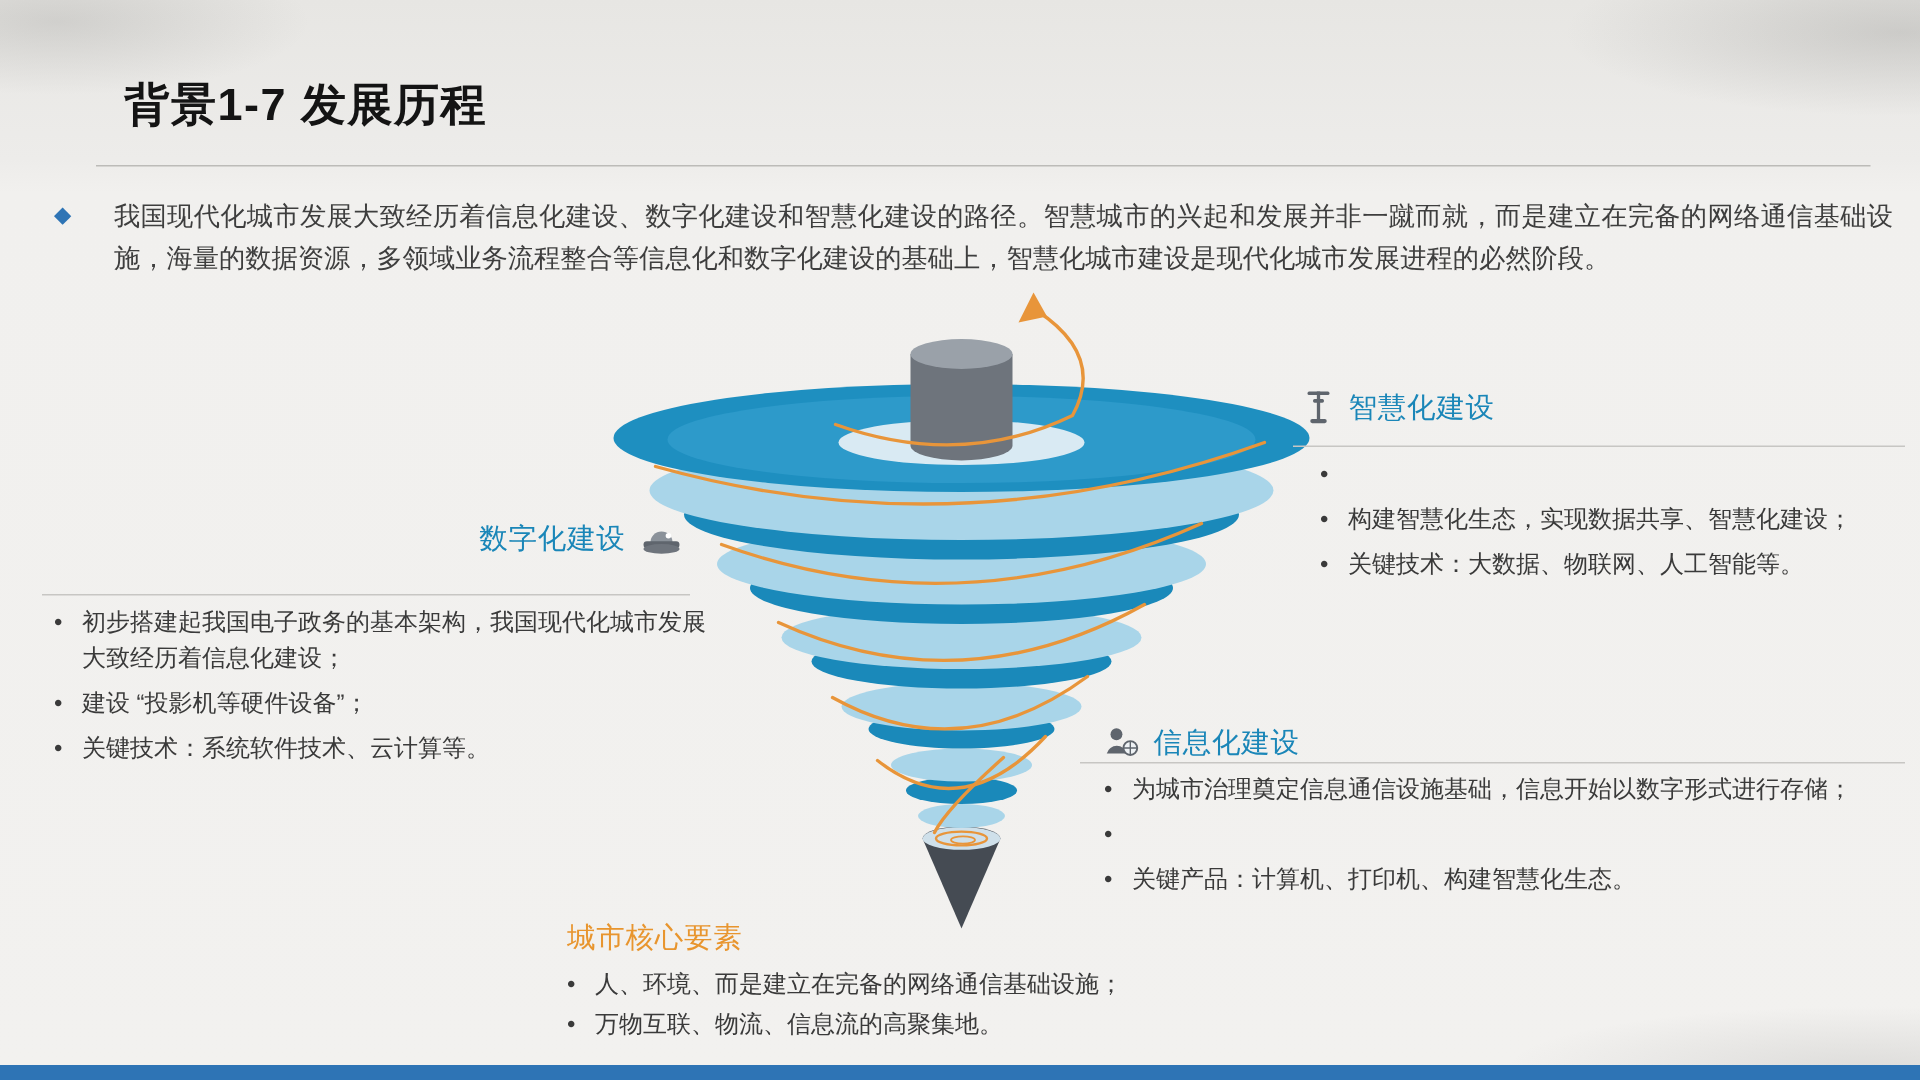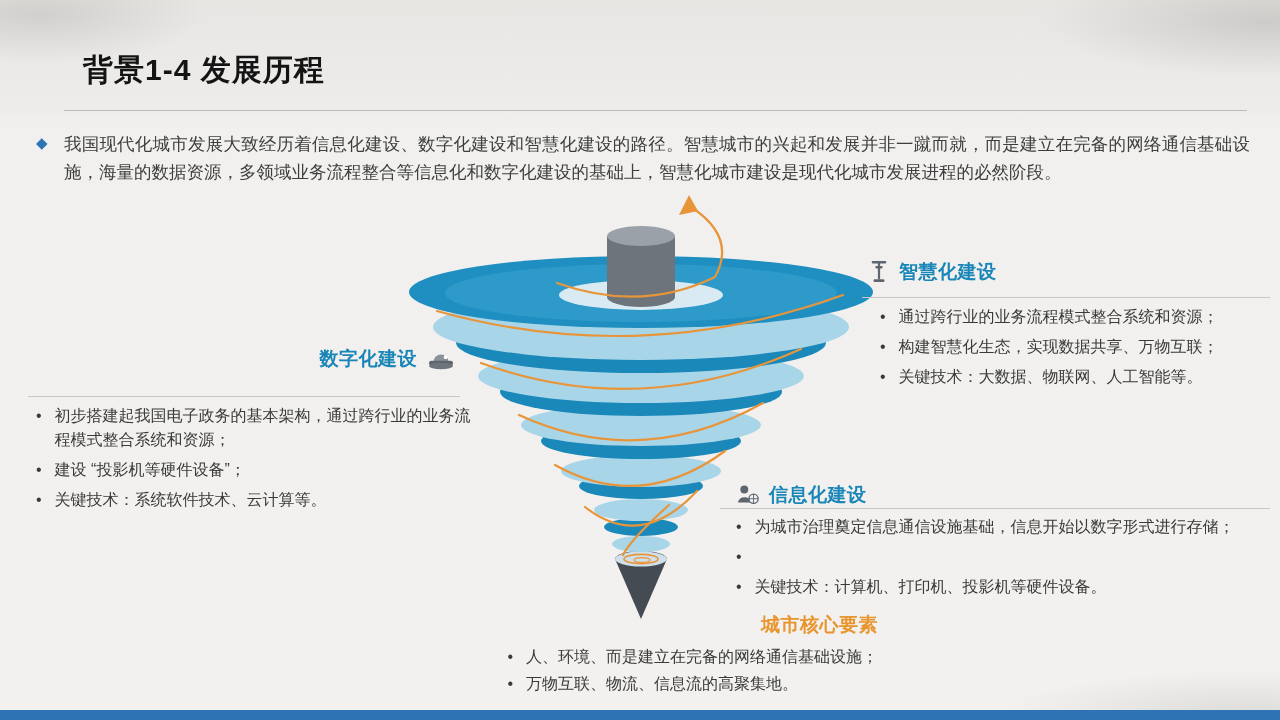--- a/index.html
+++ b/index.html
@@ -7,53 +7,53 @@
   body{font-family:"Liberation Sans","DejaVu Sans",sans-serif}
   .slide{position:relative;width:1280px;height:720px;overflow:hidden;color:#3c3c3c;
     background:linear-gradient(180deg,#e7e6e3 0,#edecea 106px,#f1f0ee 128px,#f2f1ef 100%)}
   .slide::before{content:"";position:absolute;inset:0;pointer-events:none;background:
     radial-gradient(240px 70px at 3% 2%,rgba(115,115,112,.20),transparent 70%),
     radial-gradient(320px 80px at 99% 3%,rgba(115,115,112,.24),transparent 70%),
     radial-gradient(340px 60px at 97% 99%,rgba(115,115,112,.16),transparent 70%)}
   .title{position:absolute;left:83px;top:50px;font-size:30px;font-weight:700;color:#141414;letter-spacing:1px}
   .title-rule{position:absolute;left:64px;right:33px;top:110px;height:1px;background:#bcbbb8}
   .intro-diamond{position:absolute;left:36px;top:134px;font-size:15px;color:#2e74b5}
-  .intro{position:absolute;left:64px;top:130px;width:1186px;font-size:17.5px;line-height:1.6;color:#3e3e3e;text-align:justify}
+  .intro{position:absolute;left:76px;top:130px;width:1186px;font-size:17.5px;line-height:1.6;color:#3e3e3e;text-align:justify}
   .funnel{position:absolute;left:383px;top:183px;width:520px;height:460px}
   .funnel svg{display:block}
   .sec-head{position:absolute;display:flex;align-items:center;gap:9px}
-  .sec-title{font-size:19px;font-weight:700;color:#1a86b8;letter-spacing:.5px}
+  .sec-title{font-size:19px;font-weight:400;color:#1a86b8;letter-spacing:.5px}
   .sec-title.orange{color:#e8952e}
   .rule{position:absolute;height:1px;background:#c7c6c3}
   .smart-head{left:868px;top:259px}
   .smart-rule{left:862px;right:10px;top:297px}
   .smart-list{left:880px;top:305px;width:392px}
   .digital-head{left:28px;top:346px;width:432px;justify-content:flex-end;padding-right:4px}
   .digital-rule{left:28px;top:396px;width:432px}
   .digital-list{left:36px;top:404px;width:436px}
   .info-head{left:736px;top:482px}
   .info-rule{left:720px;right:10px;top:508px}
   .info-list{left:736px;top:515px;width:524px}
   .list{position:absolute;font-size:16px;color:#3a3a3a}
   .li{display:flex;gap:13px;margin-bottom:6px;line-height:1.5}
   .li .b{flex:0 0 auto}
-  .core-block{position:absolute;left:378px;top:612px;width:500px;display:flex;flex-direction:column;align-items:flex-end}
+  .core-block{position:absolute;left:378px;top:612px;width:500px;display:flex;flex-direction:column;align-items:flex-start}
   .core-block .sec-title{margin-bottom:7px}
   .core-list{position:static;display:flex;flex-direction:column;align-items:flex-start}
   .core-list .li{margin-bottom:3px}
   .icon{display:inline-flex}
   .icon svg{display:block}
   .bottom-bar{position:absolute;left:0;right:0;bottom:0;height:10px;background:#2e74b5}
 </style>
 </head>
 <body>
 
 <div class="slide">
 
-  <h1 class="title">背景1-4 发展历程</h1>
+  <h1 class="title">背景1-7 发展历程</h1>
   <div class="title-rule"></div>
 
   <span class="intro-diamond">◆</span>
   <p class="intro">我国现代化城市发展大致经历着信息化建设、数字化建设和智慧化建设的路径。智慧城市的兴起和发展并非一蹴而就，而是建立在完备的网络通信基础设施，海量的数据资源，多领域业务流程整合等信息化和数字化建设的基础上，智慧化城市建设是现代化城市发展进程的必然阶段。</p>
 
   <div class="funnel">
     <svg viewBox="0 0 520 460" width="520" height="460">
 
       <path d="M232,376 L258,436 L284,376 A26,8 0 0 0 232,376 Z" fill="#454b53"></path>
       <ellipse cx="258" cy="376" rx="26" ry="7.5" fill="#cfe0ea"></ellipse>
@@ -100,25 +100,24 @@
         <rect x="10.8" y="2" width="2.4" height="20" fill="#5f656d"></rect>
         <rect x="6" y="22" width="12" height="3" rx="1.5" fill="#5f656d"></rect>
       </svg>
     </span>
     <span class="sec-title">智慧化建设</span>
   </div>
   <div class="rule smart-rule"></div>
   <div class="list smart-list">
     <div class="li">
       <span class="b">•</span>
-      <span class="t">通过跨行业的业务流程模式整合系统和资源；</span>
     </div>
     <div class="li">
       <span class="b">•</span>
-      <span class="t">构建智慧化生态，实现数据共享、万物互联；</span>
+      <span class="t">构建智慧化生态，实现数据共享、智慧化建设；</span>
     </div>
     <div class="li">
       <span class="b">•</span>
       <span class="t">关键技术：大数据、物联网、人工智能等。</span>
     </div>
   </div>
 
   <div class="sec-head digital-head">
     <span class="sec-title">数字化建设</span>
     <span class="icon">
@@ -127,21 +126,21 @@
         <circle cx="21" cy="11" r="2" fill="#ffffff"></circle>
         <rect x="3" y="15" width="26" height="5" rx="2.5" fill="#5f656d"></rect>
         <ellipse cx="16" cy="20.5" rx="13" ry="3.5" fill="#6e747c"></ellipse>
       </svg>
     </span>
   </div>
   <div class="rule digital-rule"></div>
   <div class="list digital-list">
     <div class="li">
       <span class="b">•</span>
-      <span class="t">初步搭建起我国电子政务的基本架构，通过跨行业的业务流程模式整合系统和资源；</span>
+      <span class="t">初步搭建起我国电子政务的基本架构，我国现代化城市发展大致经历着信息化建设；</span>
     </div>
     <div class="li">
       <span class="b">•</span>
       <span class="t">建设 “投影机等硬件设备”；</span>
     </div>
     <div class="li">
       <span class="b">•</span>
       <span class="t">关键技术：系统软件技术、云计算等。</span>
     </div>
   </div>
@@ -161,21 +160,21 @@
   <div class="list info-list">
     <div class="li">
       <span class="b">•</span>
       <span class="t">为城市治理奠定信息通信设施基础，信息开始以数字形式进行存储；</span>
     </div>
     <div class="li">
       <span class="b">•</span>
     </div>
     <div class="li">
       <span class="b">•</span>
-      <span class="t">关键技术：计算机、打印机、投影机等硬件设备。</span>
+      <span class="t">关键产品：计算机、打印机、构建智慧化生态。</span>
     </div>
   </div>
 
   <div class="core-block">
     <div class="sec-title orange">城市核心要素</div>
     <div class="list core-list">
       <div class="li">
         <span class="b">•</span>
         <span class="t">人、环境、而是建立在完备的网络通信基础设施；</span>
       </div>

